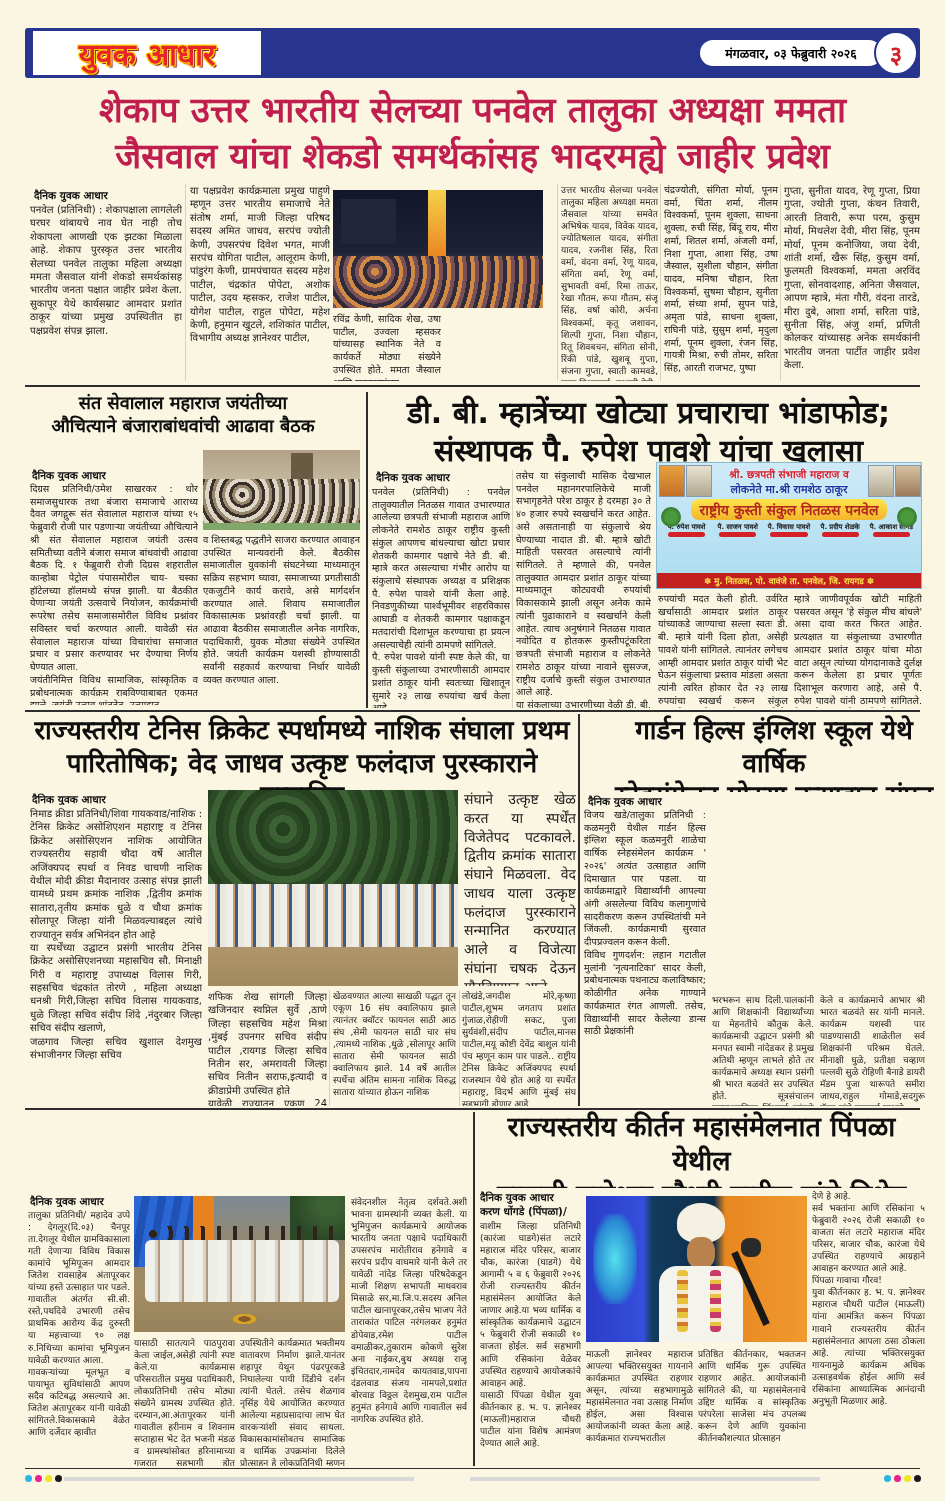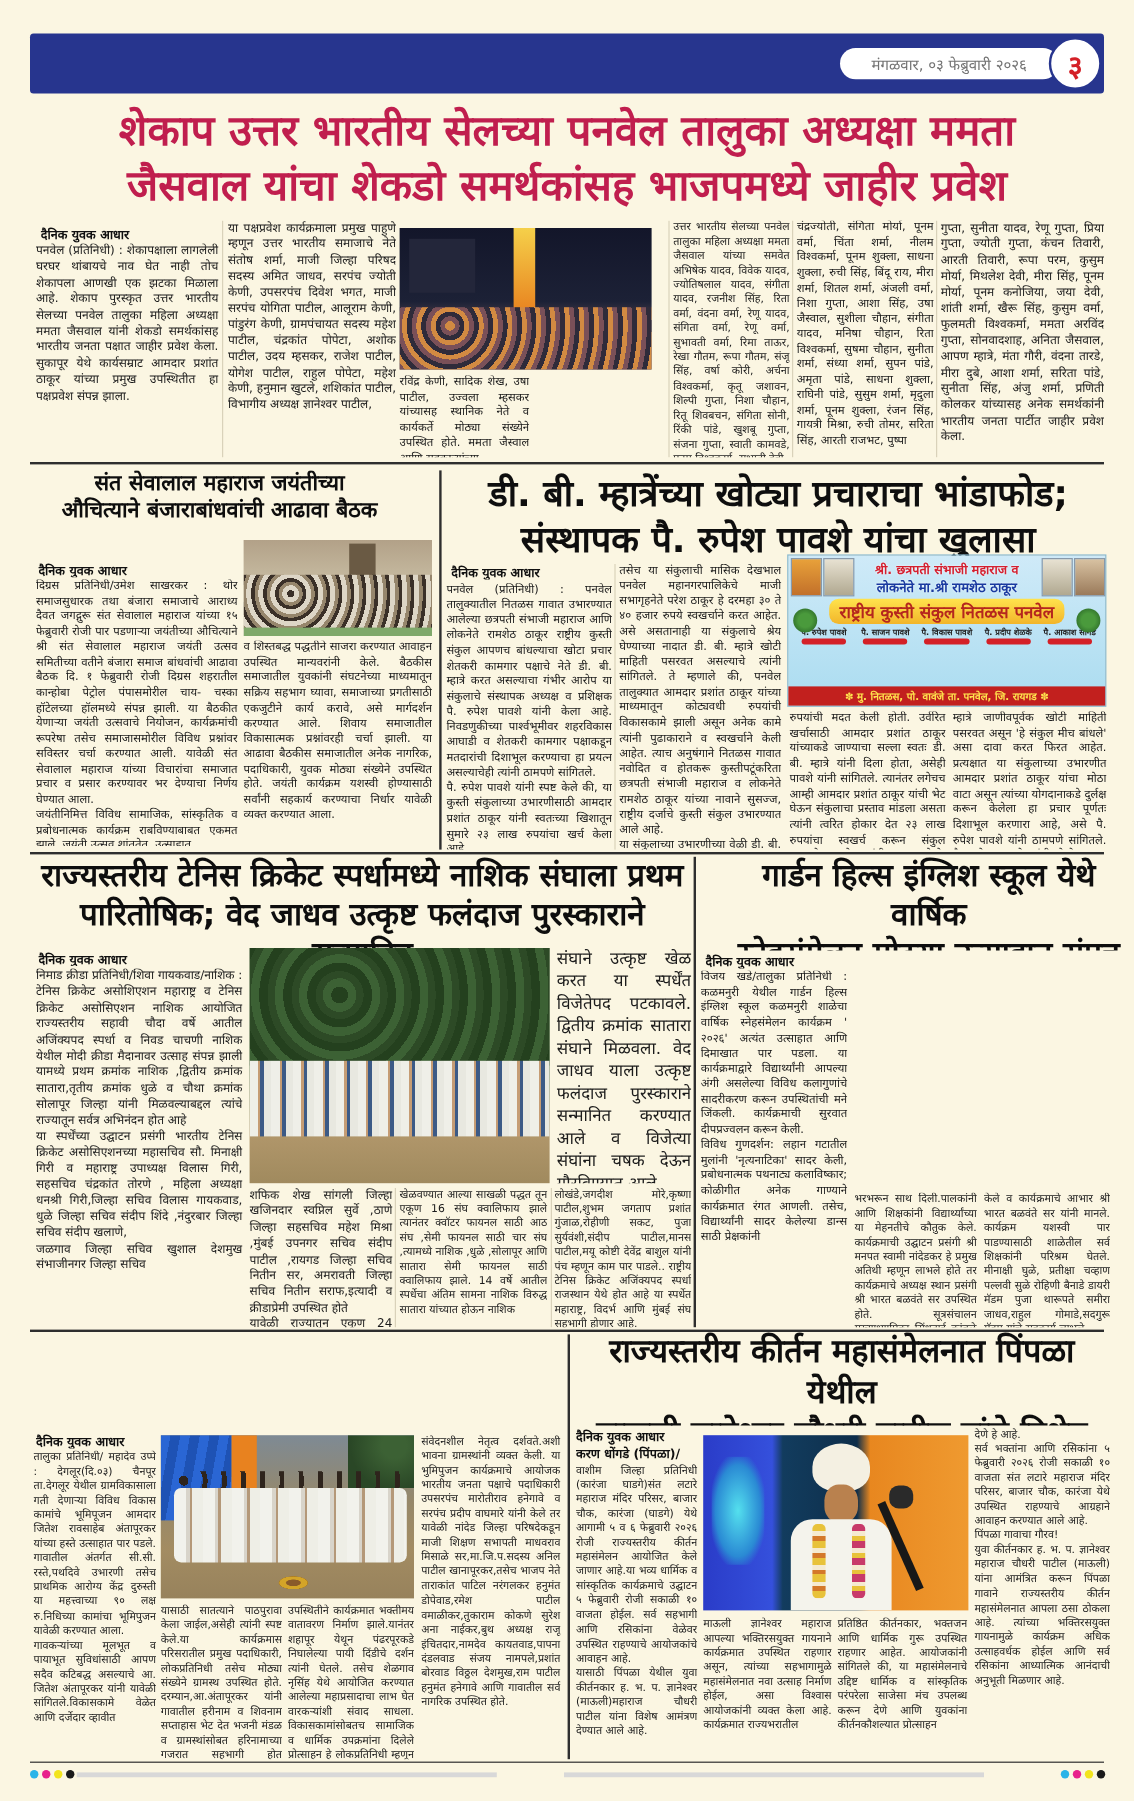--- a/index.html
+++ b/index.html
@@ -12,21 +12,21 @@
   .hrule{height:2px;background:#2e2e2e;}
   .vrule{width:2px;background:#2e2e2e;}
   .frule{width:1px;background:#d9d2ba;}
   .photo{overflow:hidden;}
   
   .topbar{background:#27358e;border-radius:3px;}
   .logo-box{background:#ffffff;display:flex;align-items:center;justify-content:center;}
   .logo{font-size:30px;font-weight:bold;color:#e8232a;
         text-shadow:-1px -1px 0 #ffd400,1px -1px 0 #ffd400,-1px 1px 0 #ffd400,1px 1px 0 #ffd400,2px 2px 1px #8a1b1b;}
   .date-pill{background:#fff;border-radius:14px;display:flex;align-items:center;justify-content:center;
-             font-size:12.5px;font-weight:normal;color:#737373;}
+             font-size:12.5px;font-weight:bold;color:#000000;}
   .page-circle{background:#fff;border-radius:50%;display:flex;align-items:center;justify-content:center;
                font-size:24px;font-weight:bold;color:#d42027;border:2px solid #27358e;box-sizing:border-box;}
   
   .lead-photo{background:linear-gradient(180deg,#13162a 0%,#1c2136 52%,#453a48 64%,#6a4e4a 100%);}
   .lp-drape{position:absolute;left:45%;top:0;width:9%;height:60%;background:linear-gradient(180deg,#f5d04a,#e8821f);}
   .lp-crowd{position:absolute;left:0;bottom:0;width:100%;height:44%;
             background:repeating-radial-gradient(circle at 20% 30%,#d28a42 0 4px,#7a5058 4px 8px,#2f2b3a 8px 12px);}
   .lp-bldg{position:absolute;left:4%;top:8%;width:26%;height:38%;background:#23263a;}
   .meet-photo{background:linear-gradient(180deg,#b2a188 0%,#c4b89e 38%,#d2ccba 100%);}
   .mp-door{position:absolute;left:56%;top:4%;width:14%;height:40%;background:#6a5a44;}
@@ -81,25 +81,28 @@
   .dotrow{display:flex;align-items:center;}
   .dot{width:7px;height:7px;border-radius:50%;margin-right:3px;}
   .strip{background:#d8d8d8;}
 </style>
 </head>
 <body>
 
 <div class="page">
 
   <div class="abs topbar" style="left:25px;top:28px;width:895px;height:50px;"></div>
+  <div class="abs logo-box" style="left:33px;top:31px;width:228px;height:44px;">
+    <span class="logo">युवक आधार</span>
+  </div>
   <div class="abs date-pill" style="left:700px;top:40px;width:182px;height:26px;">मंगळवार, ०३ फेब्रुवारी २०२६</div>
   <div class="abs page-circle" style="left:874px;top:31px;width:44px;height:44px;">३</div>
 
   <div class="abs hl hl-lead" style="left:30px;top:88px;width:885px;height:96px;">शेकाप उत्तर भारतीय सेलच्या पनवेल तालुका अध्यक्षा ममता
-जैसवाल यांचा शेकडो समर्थकांसह भाजपमध्ये जाहीर प्रवेश</div>
+जैसवाल यांचा शेकडो समर्थकांसह भादरमह्ये जाहीर प्रवेश</div>
   <div class="abs byline" style="left:34px;top:188px;width:150px;height:14px;">दैनिक युवक आधार</div>
   <div class="abs col" style="left:30px;top:203px;width:152px;height:178px;">पनवेल (प्रतिनिधी) : शेकापक्षाला लागलेली घरघर थांबायचे नाव घेत नाही तोच शेकापला आणखी एक झटका मिळाला आहे. शेकाप पुरस्कृत उत्तर भारतीय सेलच्या पनवेल तालुका महिला अध्यक्षा ममता जैसवाल यांनी शेकडो समर्थकांसह भारतीय जनता पक्षात जाहीर प्रवेश केला. सुकापूर येथे कार्यसम्राट आमदार प्रशांत ठाकूर यांच्या प्रमुख उपस्थितीत हा पक्षप्रवेश संपन्न झाला.</div>
   <div class="abs col" style="left:190px;top:184px;width:140px;height:197px;">या पक्षप्रवेश कार्यक्रमाला प्रमुख पाहुणे म्हणून उत्तर भारतीय समाजाचे नेते संतोष शर्मा, माजी जिल्हा परिषद सदस्य अमित जाधव, सरपंच ज्योती केणी, उपसरपंच दिवेश भगत, माजी सरपंच योगिता पाटील, आलूराम केणी, पांडुरंग केणी, ग्रामपंचायत सदस्य महेश पाटील, चंद्रकांत पोपेटा, अशोक पाटील, उदय म्हसकर, राजेश पाटील, योगेश पाटील, राहुल पोपेटा, महेश केणी, हनुमान खुटले, शशिकांत पाटील, विभागीय अध्यक्ष ज्ञानेश्वर पाटील,</div>
   <div class="abs photo lead-photo" style="left:333px;top:190px;width:210px;height:118px;">
     <div class="lp-bldg"></div>
     <div class="lp-drape"></div>
     <div class="lp-crowd"></div>
   </div>
   <div class="abs col" style="left:333px;top:313px;width:108px;height:68px;font-size:9.5px;">रविंद्र केणी, सादिक शेख, उषा पाटील, उज्वला म्हसकर यांच्यासह स्थानिक नेते व कार्यकर्ते मोठ्या संख्येने उपस्थित होते. ममता जैस्वाल आणि सहकाऱ्यांच्या</div>
   <div class="abs col" style="left:561px;top:184px;width:97px;height:197px;font-size:9px;">उत्तर भारतीय सेलच्या पनवेल तालुका महिला अध्यक्षा ममता जैसवाल यांच्या समवेत अभिषेक यादव, विवेक यादव, ज्योतिषलाल यादव, संगीता यादव, रजनीश सिंह, रिता वर्मा, वंदना वर्मा, रेणू यादव, संगिता वर्मा, रेणू वर्मा, सुभावती वर्मा, रिमा ताऊर, रेखा गौतम, रूपा गौतम, संजू सिंह, वर्षा कोरी, अर्चना विश्वकर्मा, कृतू जशावन, शिल्पी गुप्ता, निशा चौहान, रितू शिवबचन, संगिता सोनी, रिंकी पांडे, खुशबू गुप्ता, संजना गुप्ता, स्वाती कामवडे, पूनम विश्वकर्मा, सुभाती देवी,</div>

